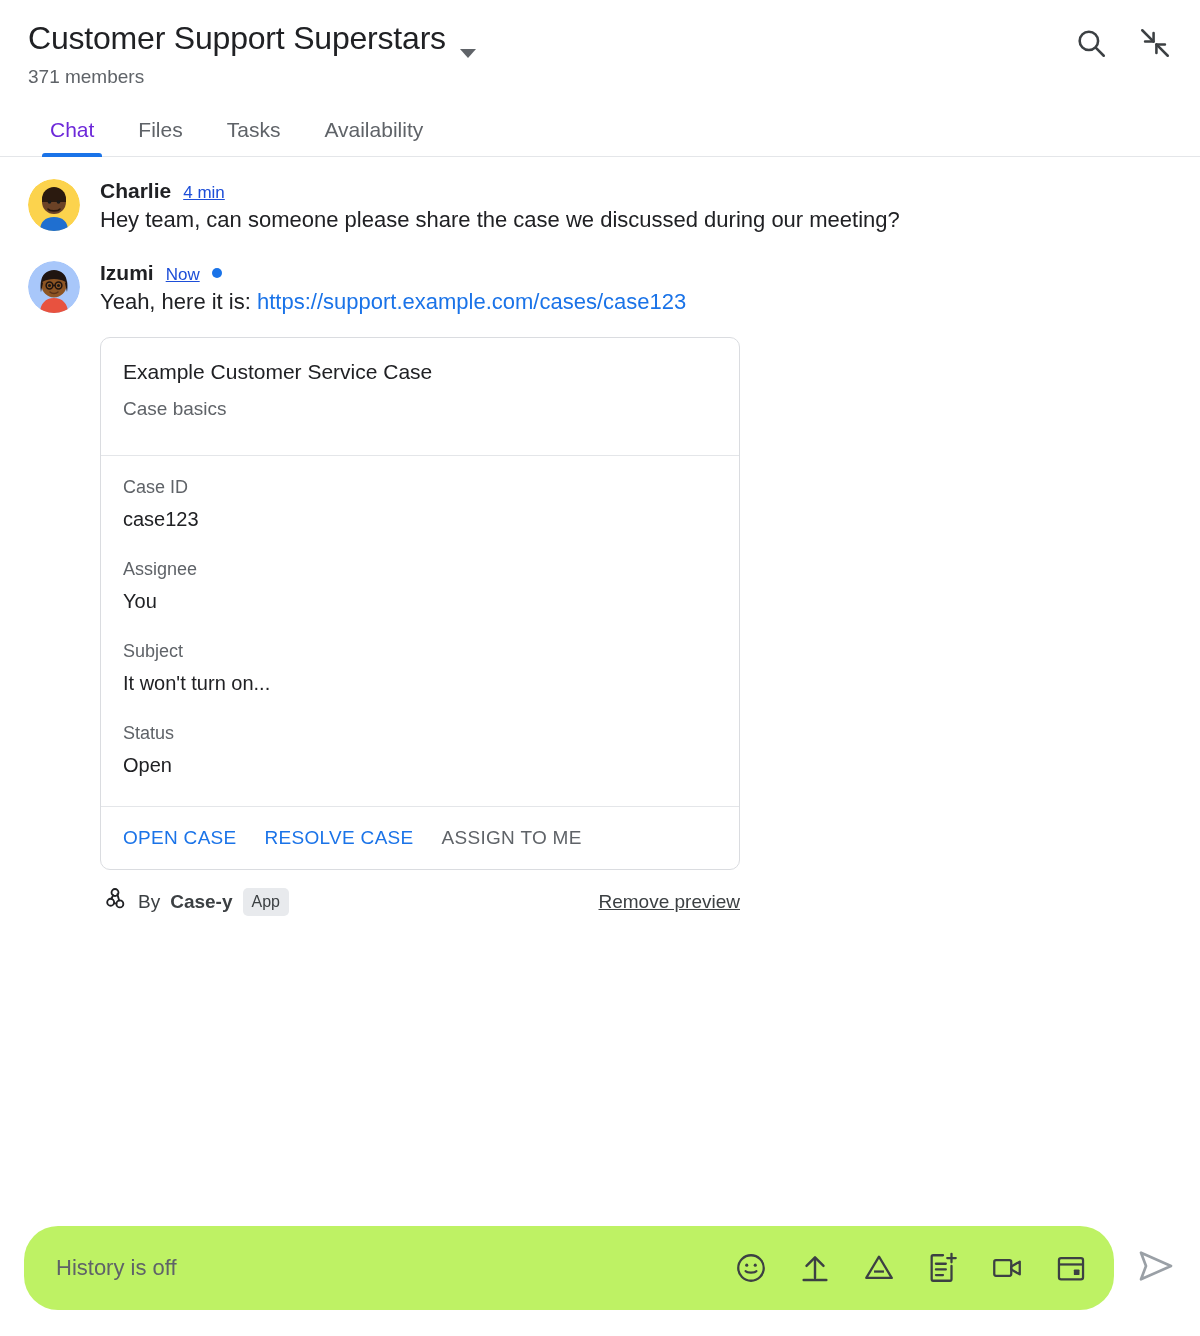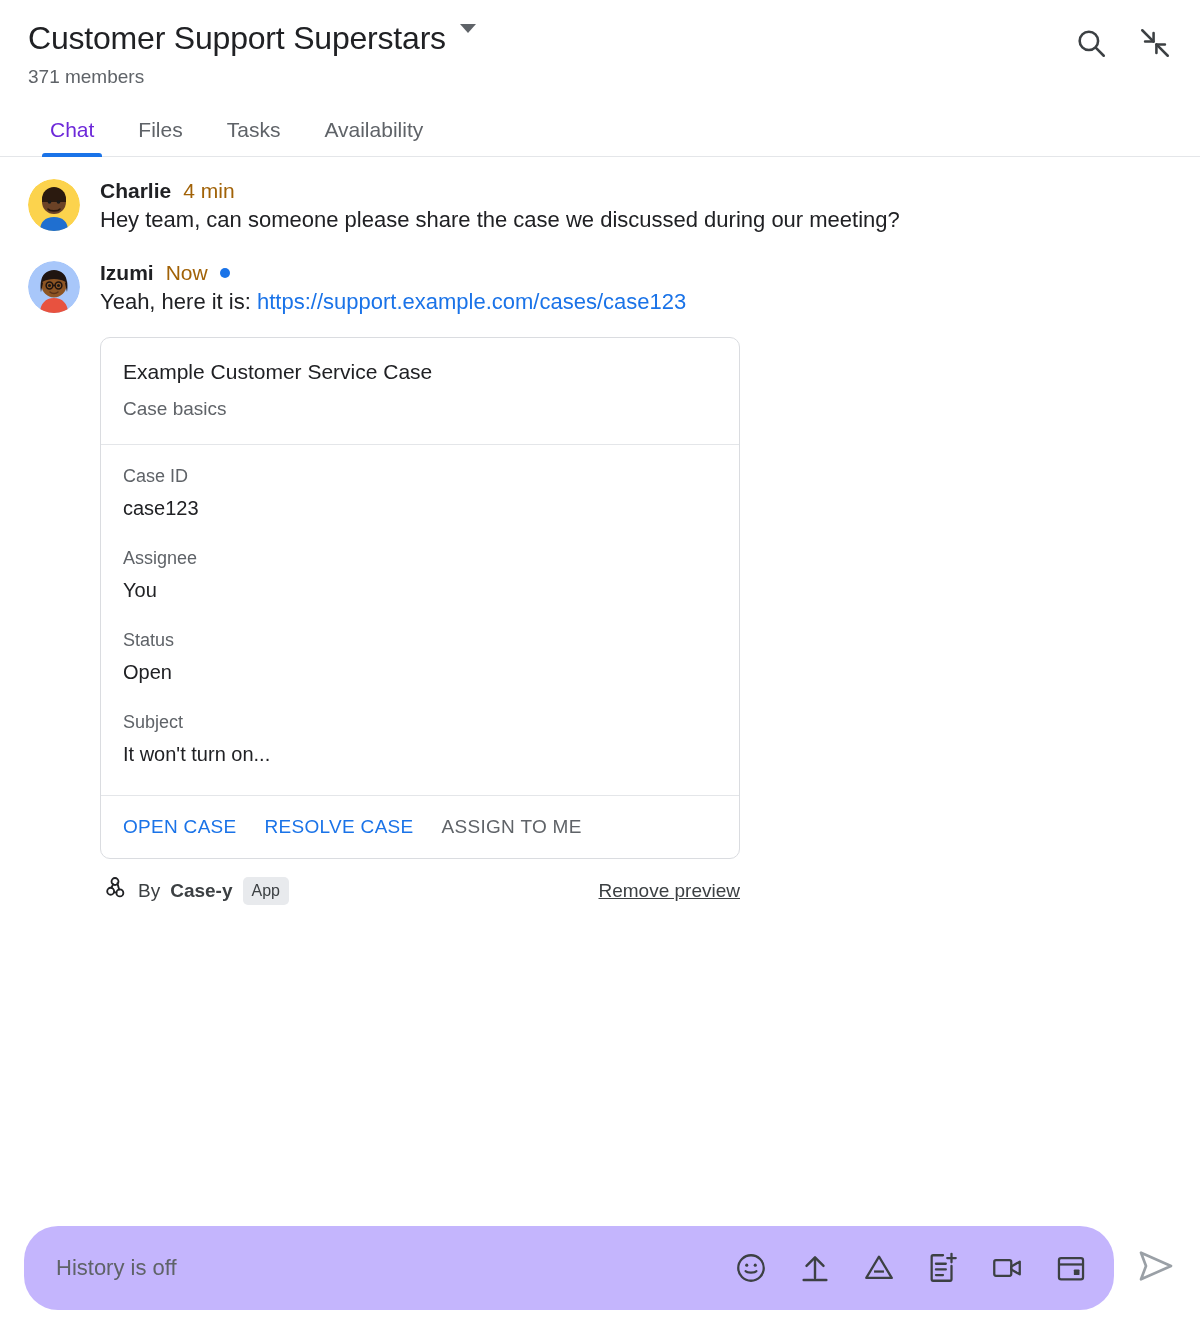--- a/index.html
+++ b/index.html
@@ -11,21 +11,21 @@
     background: #ffffff;
     font-family: "Liberation Sans", sans-serif;
     color: #202124;
     overflow: hidden;
   }
 
   .app { position: relative; width: 1200px; height: 1336px; display: flex; flex-direction: column; }
 
   
   .header { padding: 18px 28px 0 28px; position: relative; }
-  .title-row { display: flex; align-items: flex-start; gap: 14px; }
+  .title-row { display: flex; align-items: flex-end; gap: 14px; }
   .room-title {
     font-size: 32px;
     font-weight: 400;
     color: #202124;
     letter-spacing: -0.2px;
     line-height: 40px;
   }
   .chevron-down {
     width: 0; height: 0;
     border-left: 8px solid transparent;
@@ -79,40 +79,40 @@
   .avatar {
     width: 52px; height: 52px;
     border-radius: 50%;
     flex: 0 0 52px;
     overflow: hidden;
     position: relative;
   }
   .msg-body { flex: 1; min-width: 0; }
   .msg-head { display: flex; align-items: baseline; gap: 12px; }
   .sender { font-size: 21px; font-weight: 700; color: #202124; }
-  .time { font-size: 21px; color: #a16207; }
+  .time { font-size: 17px; color: #1d4ed8; text-decoration: underline; }
   .newdot { width: 10px; height: 10px; border-radius: 50%; background: #1a73e8; display:inline-block; align-self:center; }
   .msg-text {
     font-size: 22px;
     line-height: 34px;
     color: #202124;
     margin-top: 0;
     word-wrap: break-word;
   }
   .msg-text a { color: #1a73e8; text-decoration: none; }
 
   
   .card {
     margin-top: 18px;
     border: 1px solid #dadce0;
     border-radius: 10px;
     width: 640px;
     background: #fff;
   }
-  .card-header { padding: 20px 22px 22px 22px; border-bottom: 1px solid #e4e6e9; }
+  .card-header { padding: 20px 22px 33px 22px; border-bottom: 1px solid #e4e6e9; }
   .card-title { font-size: 21px; color: #202124; line-height: 28px; }
   .card-subtitle { font-size: 19px; color: #5f6368; margin-top: 10px; line-height: 26px; }
   .card-fields { padding: 18px 22px 22px 22px; border-bottom: 1px solid #e4e6e9; }
   .field { margin-bottom: 22px; }
   .field:last-child { margin-bottom: 4px; }
   .field-label { font-size: 18px; color: #5f6368; line-height: 26px; }
   .field-value { font-size: 20px; color: #202124; line-height: 30px; margin-top: 4px; }
   .card-actions { display: flex; align-items: center; gap: 28px; padding: 20px 22px; }
   .card-action {
     font-size: 19px;
@@ -148,21 +148,21 @@
     font-size: 19px;
     color: #3c4043;
     text-decoration: underline;
     cursor: pointer;
   }
 
   
   .composer-wrap { padding: 14px 24px 26px 24px; display: flex; align-items: center; gap: 18px; }
   .composer {
     flex: 1;
-    background: #c4b5fd;
+    background: #bef264;
     border-radius: 34px;
     height: 84px;
     display: flex;
     align-items: center;
     padding: 0 26px 0 32px;
   }
   .composer-placeholder { font-size: 22px; color: #5f6368; flex: 1; }
   .composer-icons { display: flex; align-items: center; gap: 30px; }
   .send-btn { cursor: pointer; padding-left: 4px; }
 </style>
@@ -260,26 +260,26 @@
           <div class="card-fields">
             <div class="field">
               <div class="field-label">Case ID</div>
               <div class="field-value">case123</div>
             </div>
             <div class="field">
               <div class="field-label">Assignee</div>
               <div class="field-value">You</div>
             </div>
             <div class="field">
+              <div class="field-label">Subject</div>
+              <div class="field-value">It won't turn on...</div>
+            </div>
+            <div class="field">
               <div class="field-label">Status</div>
               <div class="field-value">Open</div>
-            </div>
-            <div class="field">
-              <div class="field-label">Subject</div>
-              <div class="field-value">It won't turn on...</div>
             </div>
           </div>
           <div class="card-actions">
             <div class="card-action">OPEN CASE</div>
             <div class="card-action">RESOLVE CASE</div>
             <div class="card-action muted">ASSIGN TO ME</div>
           </div>
         </div>
 
         <div class="card-footer">

